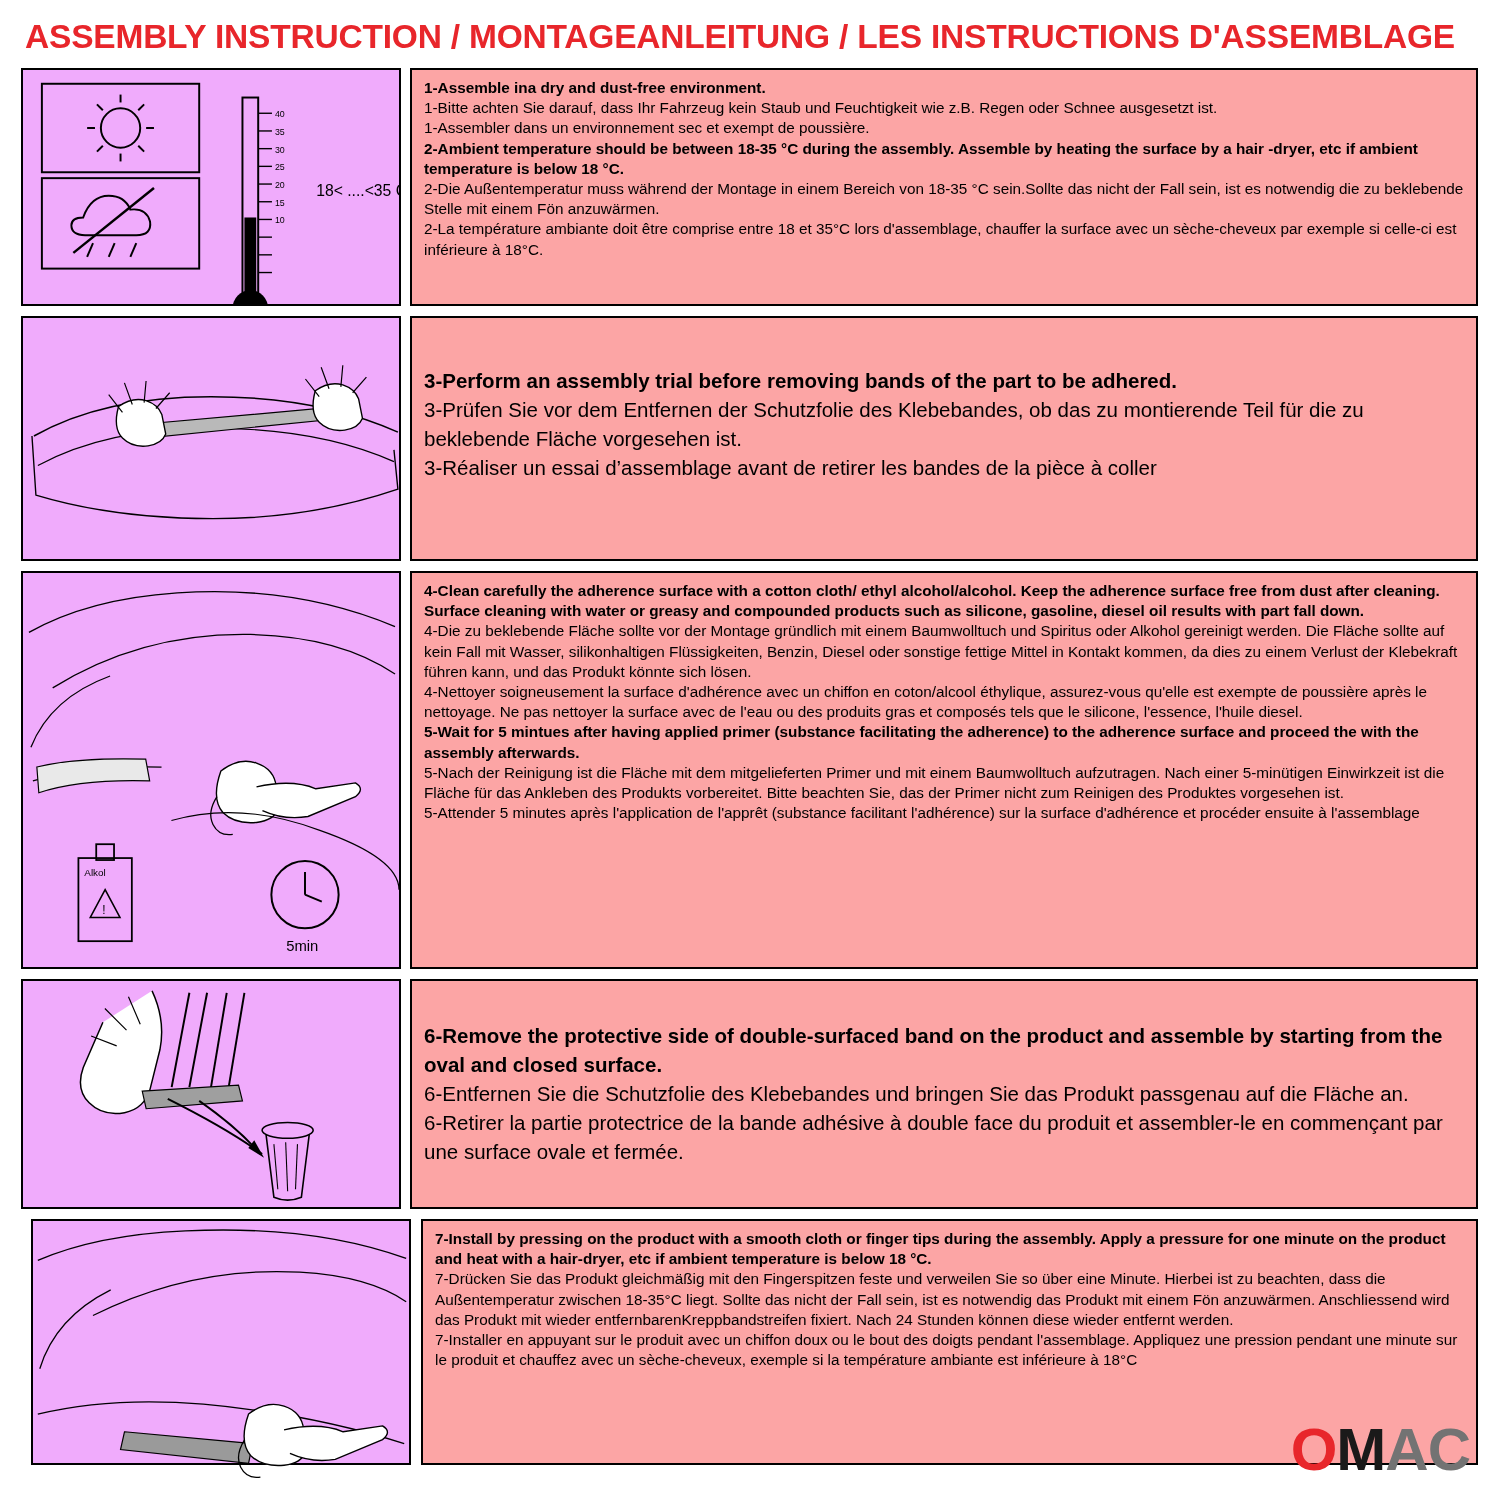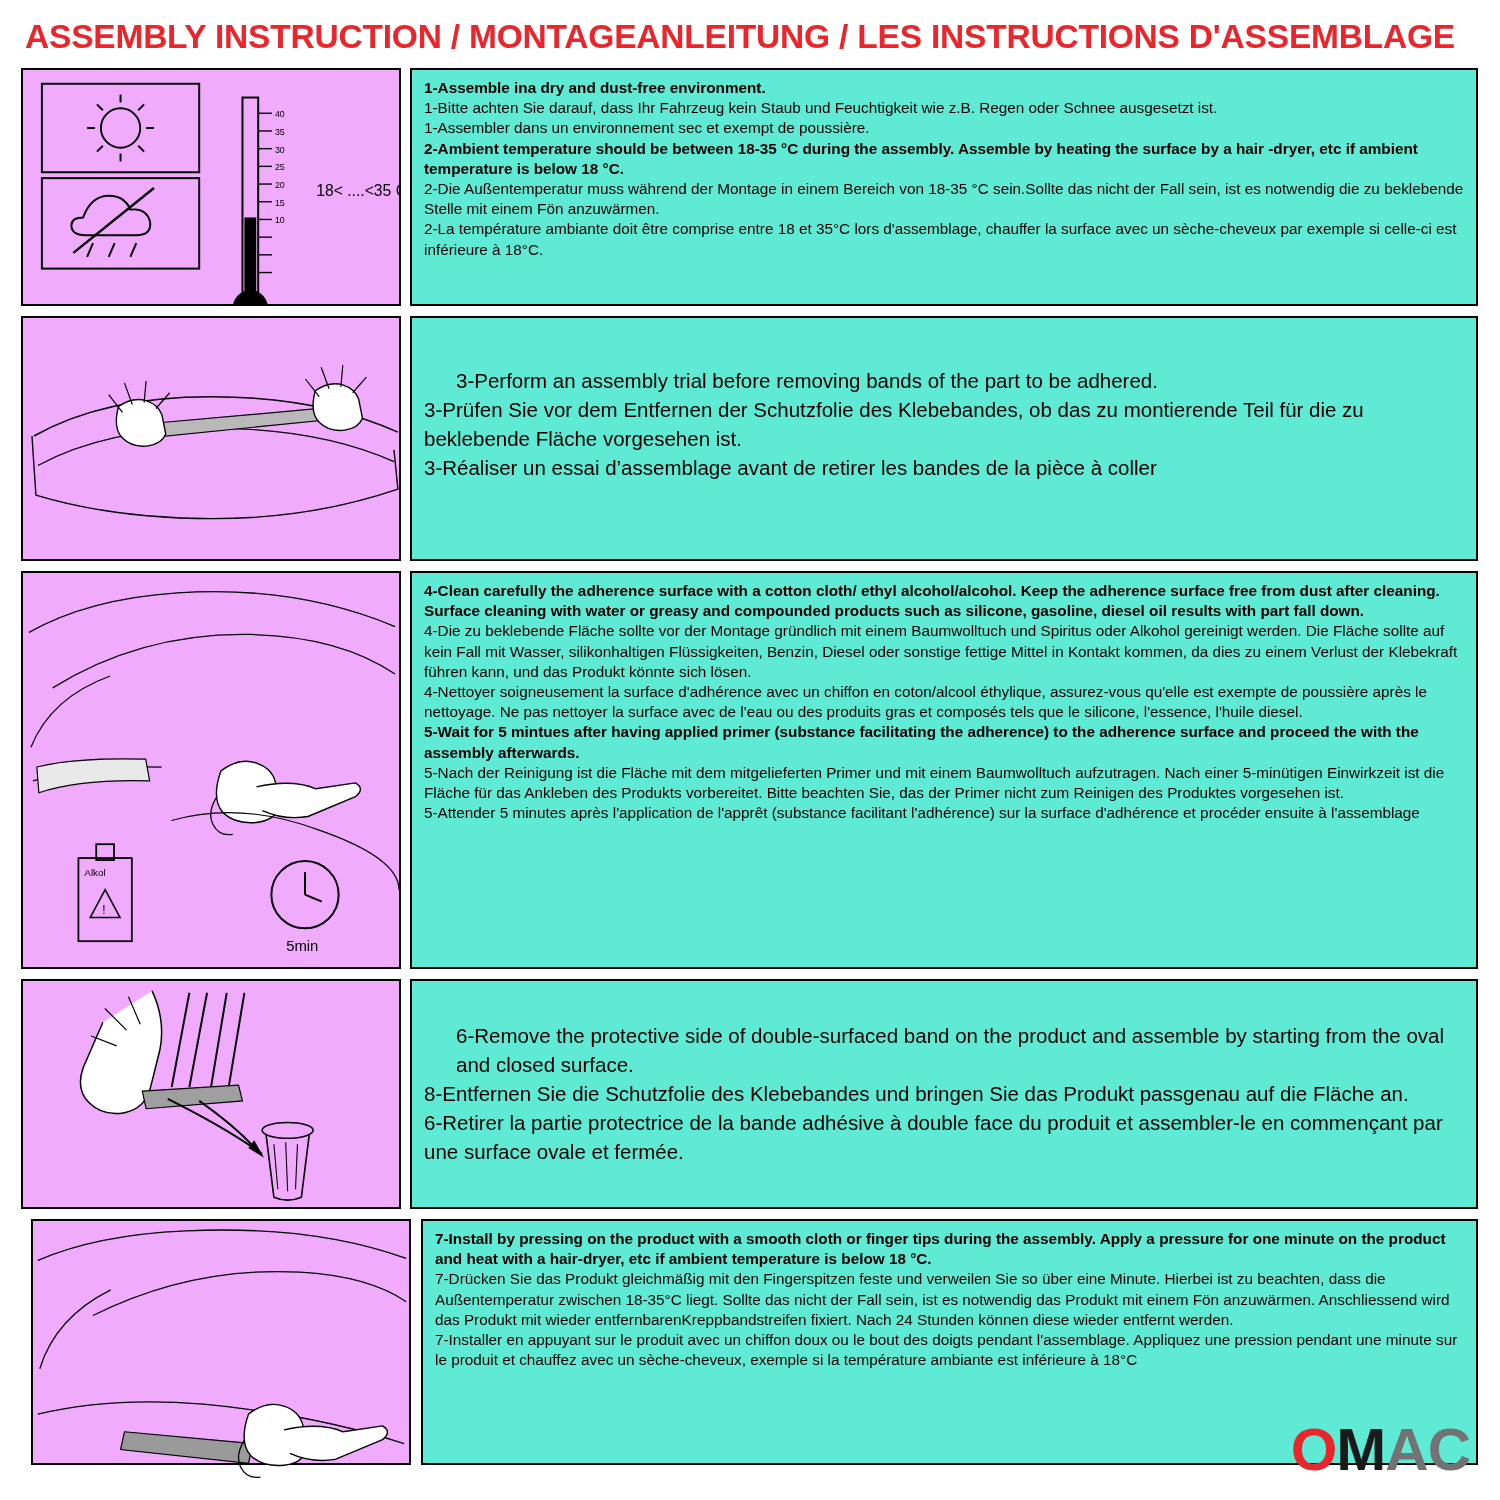--- a/index.html
+++ b/index.html
@@ -47,21 +47,21 @@
     position: relative;
     flex: none;
     background: #f0abfc;
   }
   .cell-txt {
     flex: 1;
     border: 2px solid #000;
     box-sizing: border-box;
     margin-left: 9px;
     padding: 8px 10px 8px 12px;
-    background: #5eead4;
+    background: #fca5a5;
   }
   .r1 .cell-img, .r1 .cell-txt { height: 238px; }
   .r2 .cell-img, .r2 .cell-txt { height: 245px; }
   .r3 .cell-img, .r3 .cell-txt { height: 398px; }
   .r4 .cell-img, .r4 .cell-txt { height: 230px; }
   .r5 .cell-img, .r5 .cell-txt { height: 246px; margin-left: 10px; }
 
   .cell-txt p {
     margin: 0;
     font-size: 15.3px;
@@ -69,21 +69,21 @@
   }
   .cell-txt p.b {
     font-weight: bold;
   }
   .cell-txt p.gap {
   }
   .big p {
     font-size: 20.5px;
     line-height: 1.42;
   }
-  .big p.b { font-weight: normal; margin-left: 32px; }
+  .big p.b { font-weight: bold; }
   .r2 .cell-txt { padding-top: 48px; }
   .r4 .cell-txt { padding-top: 40px; }
 
   svg { display: block; }
 
   .logo {
     position: absolute;
     right: 30px;
     bottom: 16px;
     display: flex;
@@ -240,21 +240,21 @@
           <path d="M246 156 l8 64 q14 6 28 0 l8 -64" fill="none" stroke="#000" stroke-width="1.6"></path>
           <g stroke="#000" stroke-width="1.1">
             <line x1="254" y1="166" x2="258" y2="212"></line>
             <line x1="266" y1="164" x2="268" y2="214"></line>
             <line x1="278" y1="166" x2="276" y2="212"></line>
           </g>
         </svg>
       </div>
       <div class="cell-txt big">
         <p class="b">6-Remove the protective side of double-surfaced band on the product and assemble by starting from the oval and closed surface.</p>
-        <p>8-Entfernen Sie die Schutzfolie des Klebebandes und bringen Sie das Produkt passgenau auf die Fläche an.</p>
+        <p>6-Entfernen Sie die Schutzfolie des Klebebandes und bringen Sie das Produkt passgenau auf die Fläche an.</p>
         <p>6-Retirer la partie protectrice de la bande adhésive à double face du produit et assembler-le en commençant par une surface ovale et fermée.</p>
       </div>
     </div>
 
     <div class="row r5">
       <div class="cell-img">
         <svg viewBox="0 0 380 265" width="376" height="261">
           <path d="M4 40 q60 -26 150 -30 q130 -6 224 28" fill="none" stroke="#000" stroke-width="1.4"></path>
           <path d="M60 96 q100 -50 210 -44 q70 4 108 30" fill="none" stroke="#000" stroke-width="1.3"></path>
           <path d="M6 150 q16 -52 72 -80" fill="none" stroke="#000" stroke-width="1.3"></path>

